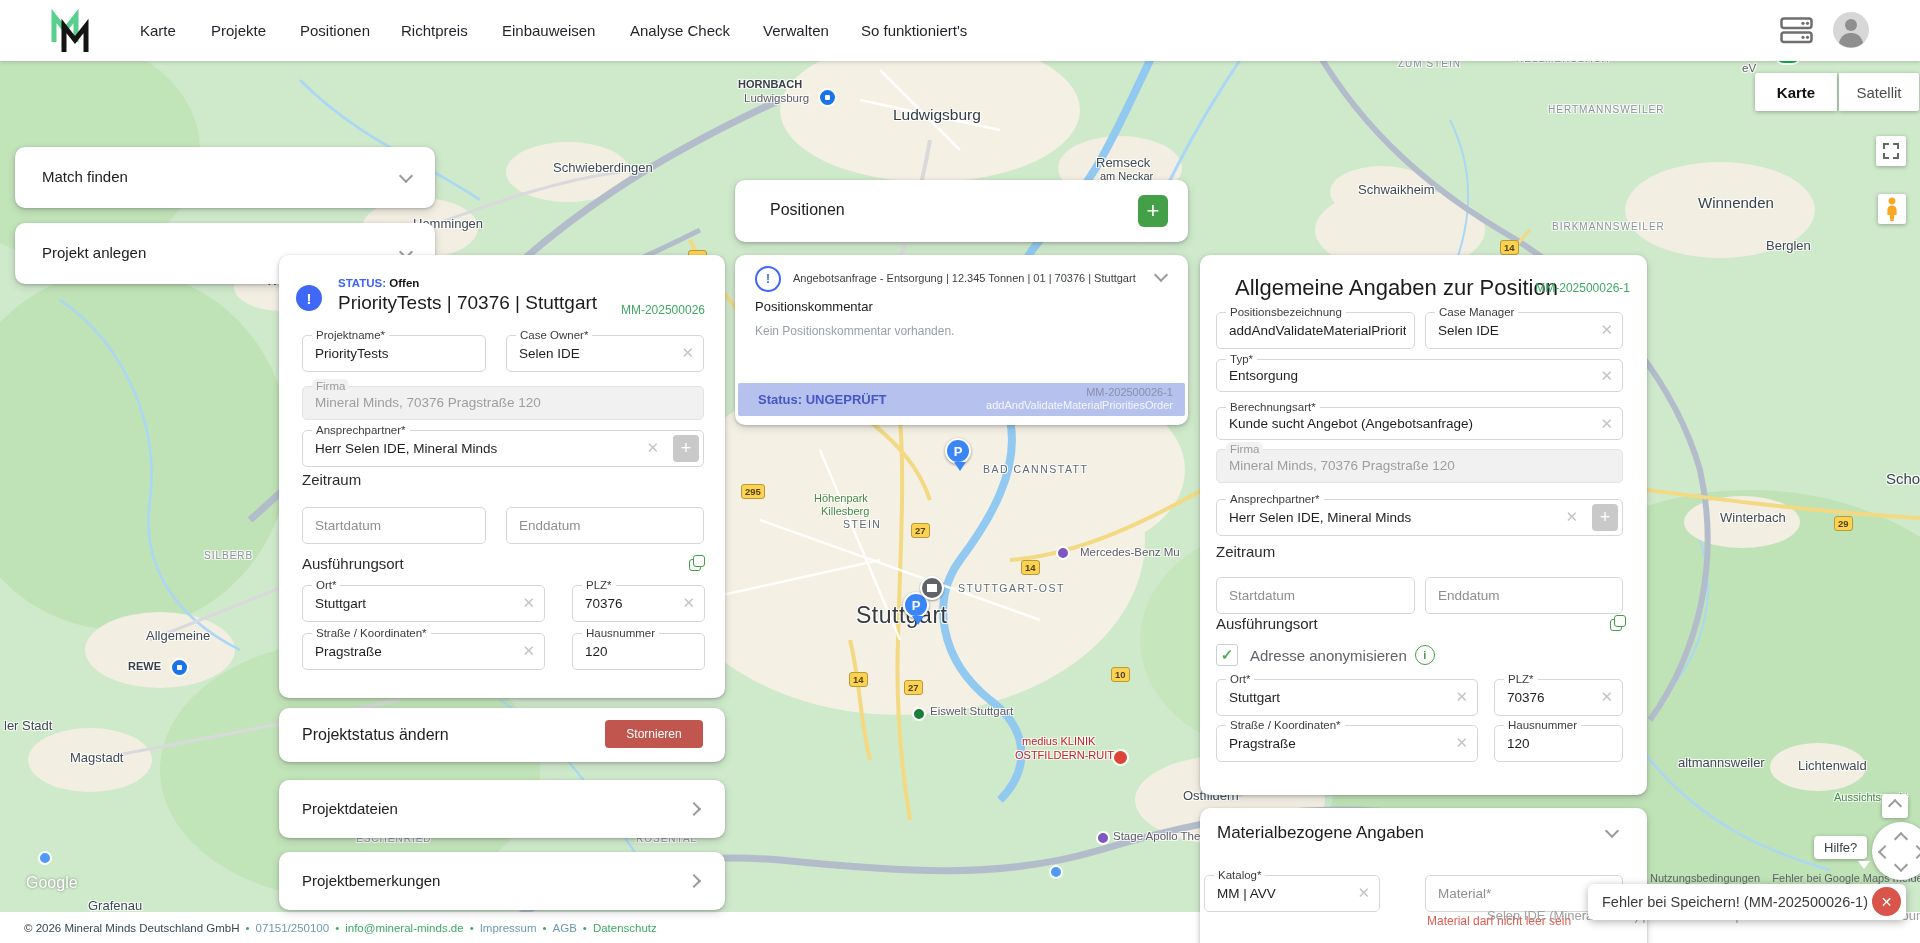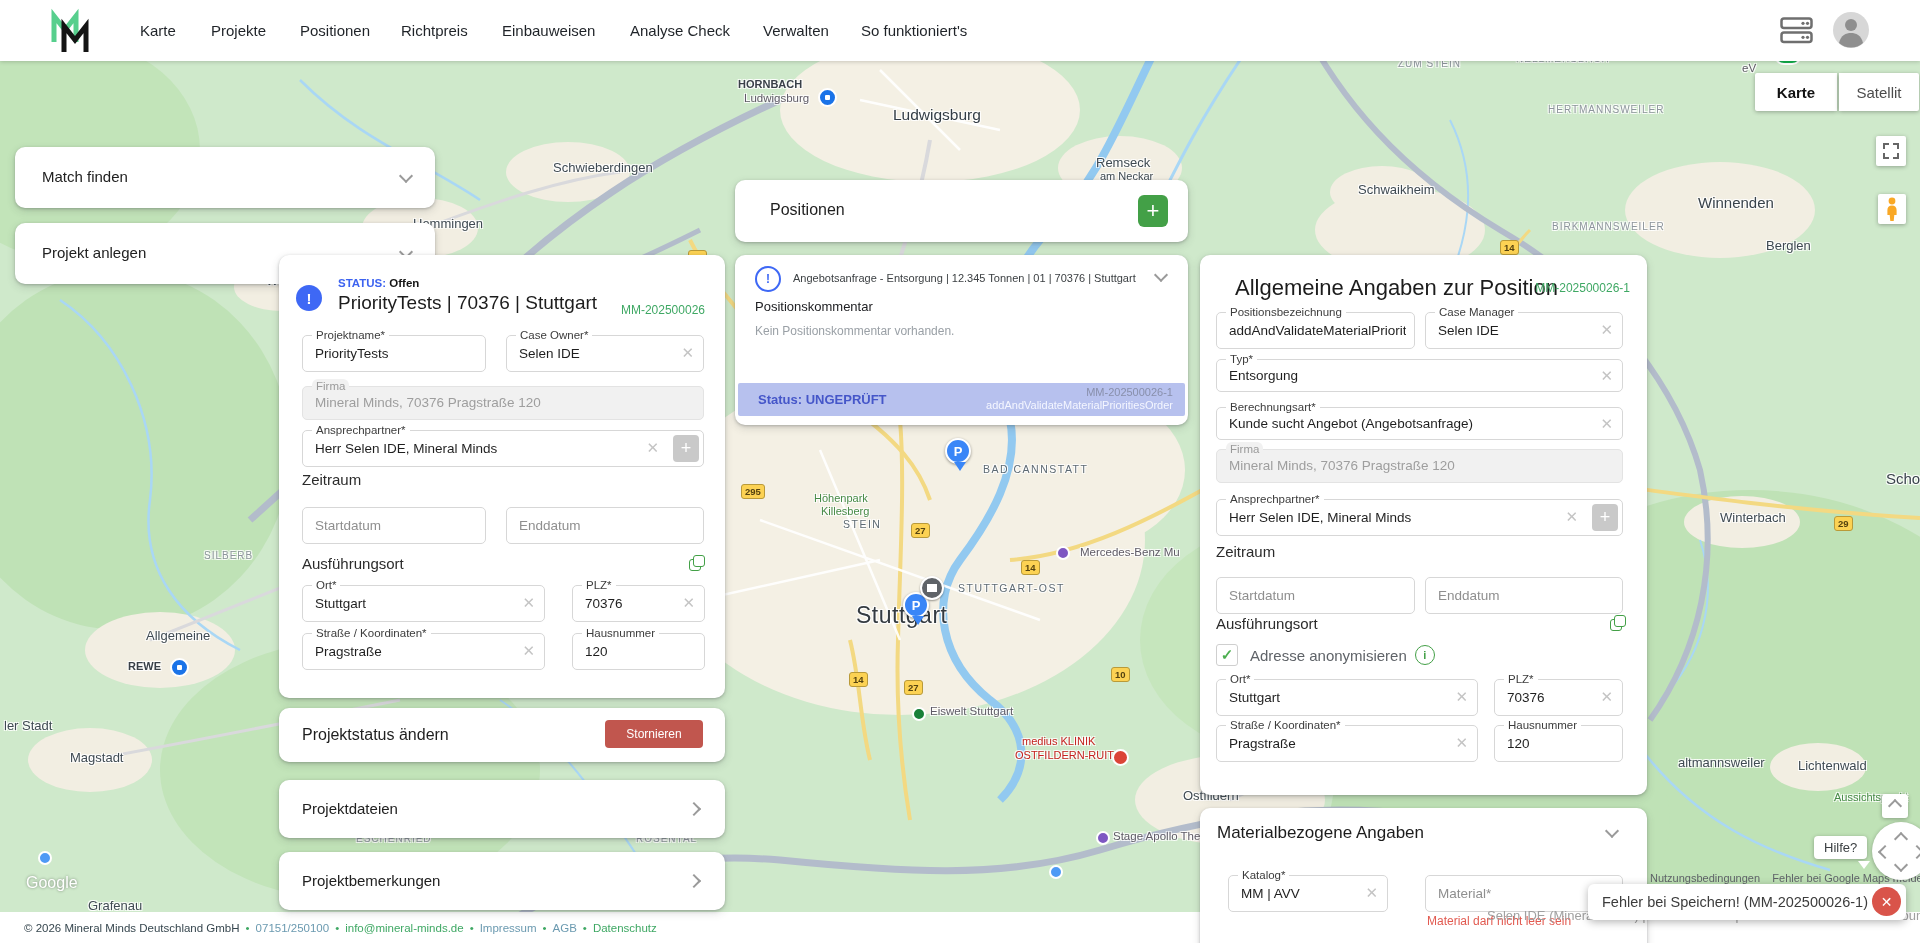--- a/index.html
+++ b/index.html
@@ -463,21 +463,21 @@
     </div>
     <div class="fld" style="left:294px;top:470px;width:129px">
       <span class="lb">Hausnummer</span>
       <span class="vl">120</span>
     </div>
   </div>
 
   <div class="card" style="left:1200px;top:808px;width:447px;height:150px">
     <div class="abs" style="left:17px;top:15px;font-size:17px;color:#1c1c1c">Materialbezogene Angaben</div>
     <span class="cv down abs" style="right:30px;top:18px"></span>
-    <div class="fld" style="left:28px;top:67px;width:160px">
+    <div class="fld" style="left:4px;top:67px;width:176px">
       <span class="lb">Katalog*</span>
       <span class="vl">MM | AVV</span>
       <span class="x">✕</span>
     </div>
     <div class="fld ph" style="left:225px;top:67px;width:198px">
       <span class="vl">Material*</span>
     </div>
     <div class="abs" style="left:227px;top:106px;font-size:12px;color:#e25a50;white-space:nowrap">Material darf nicht leer sein</div>
   </div>
   <div class="abs" style="left:1487px;top:908px;font-size:13px;color:#a0a0a0;white-space:nowrap;z-index:44">Selen IDE (Mineral Minds) | 8209b5fc54a6 | URL of iFrame: No iFrame found</div>

